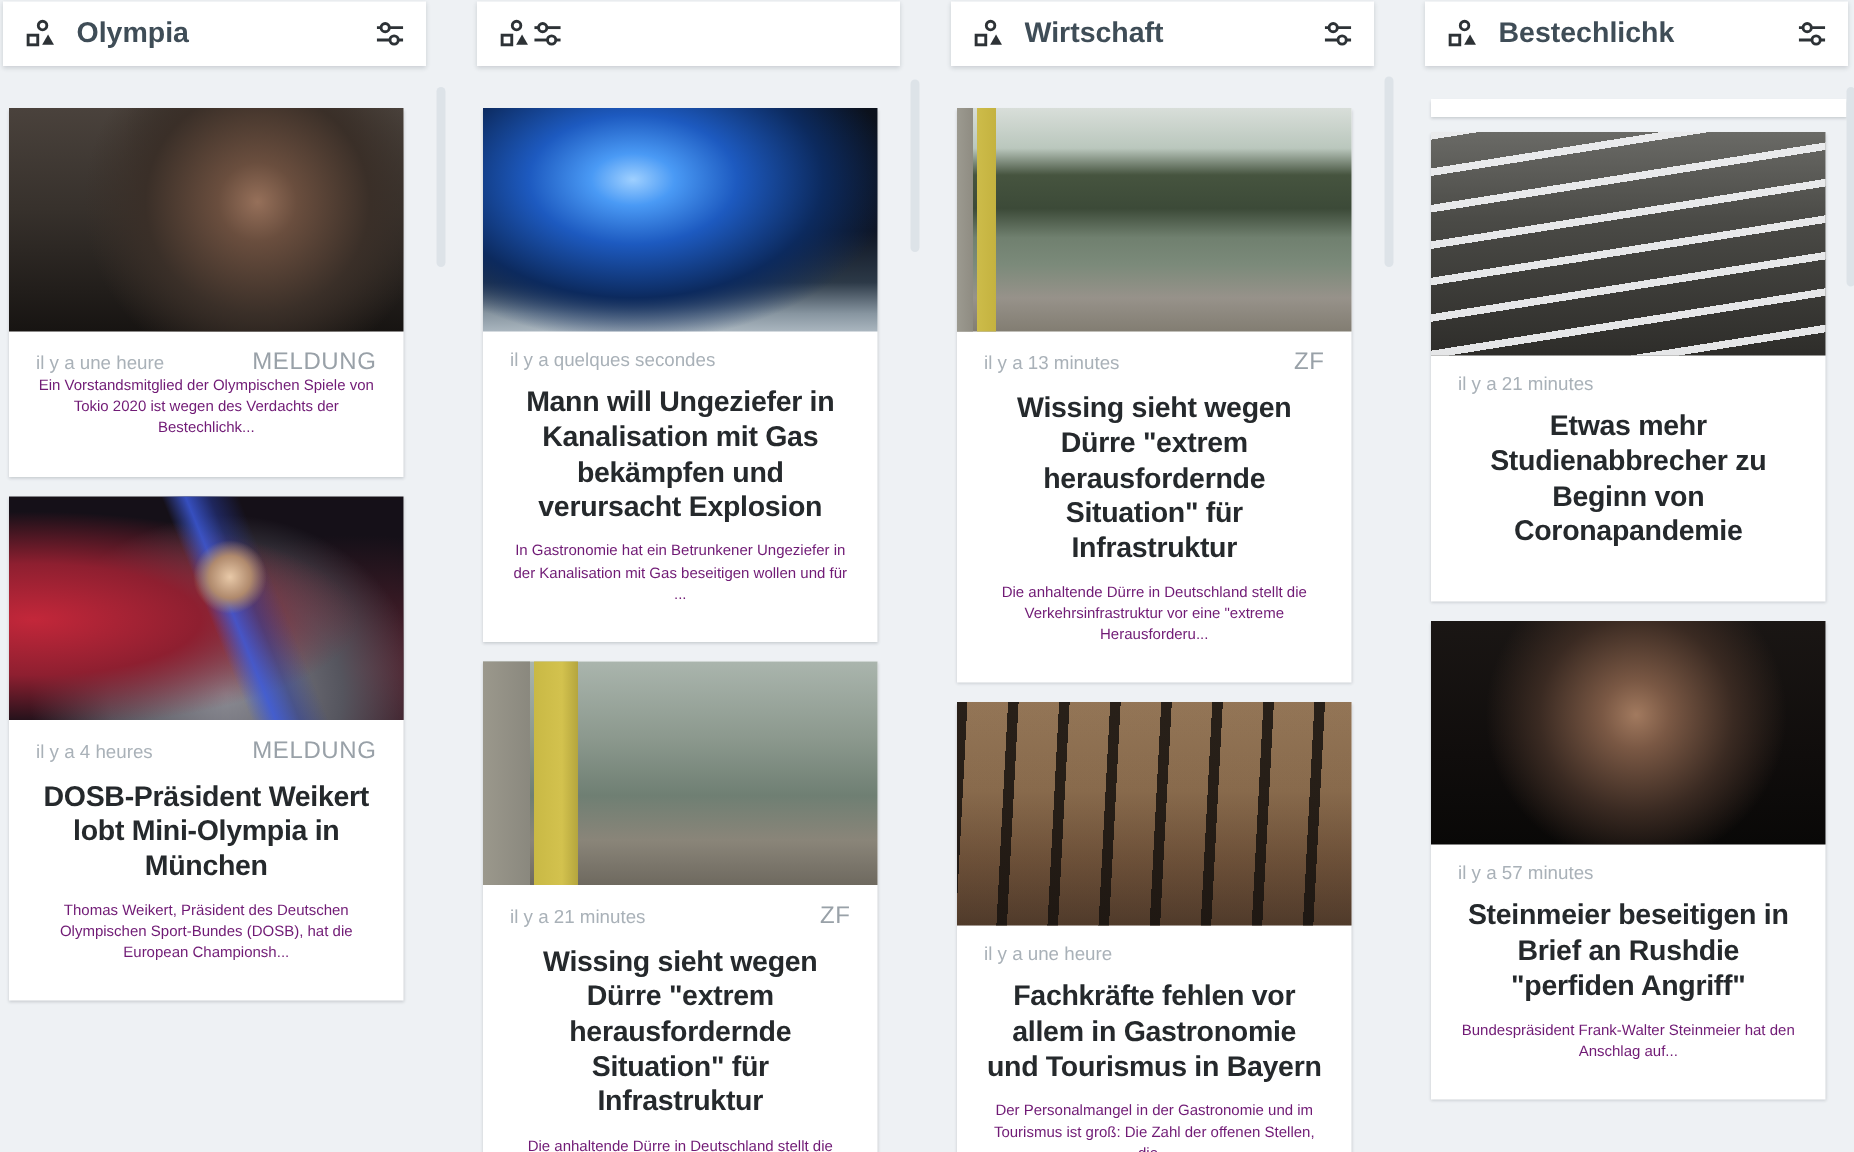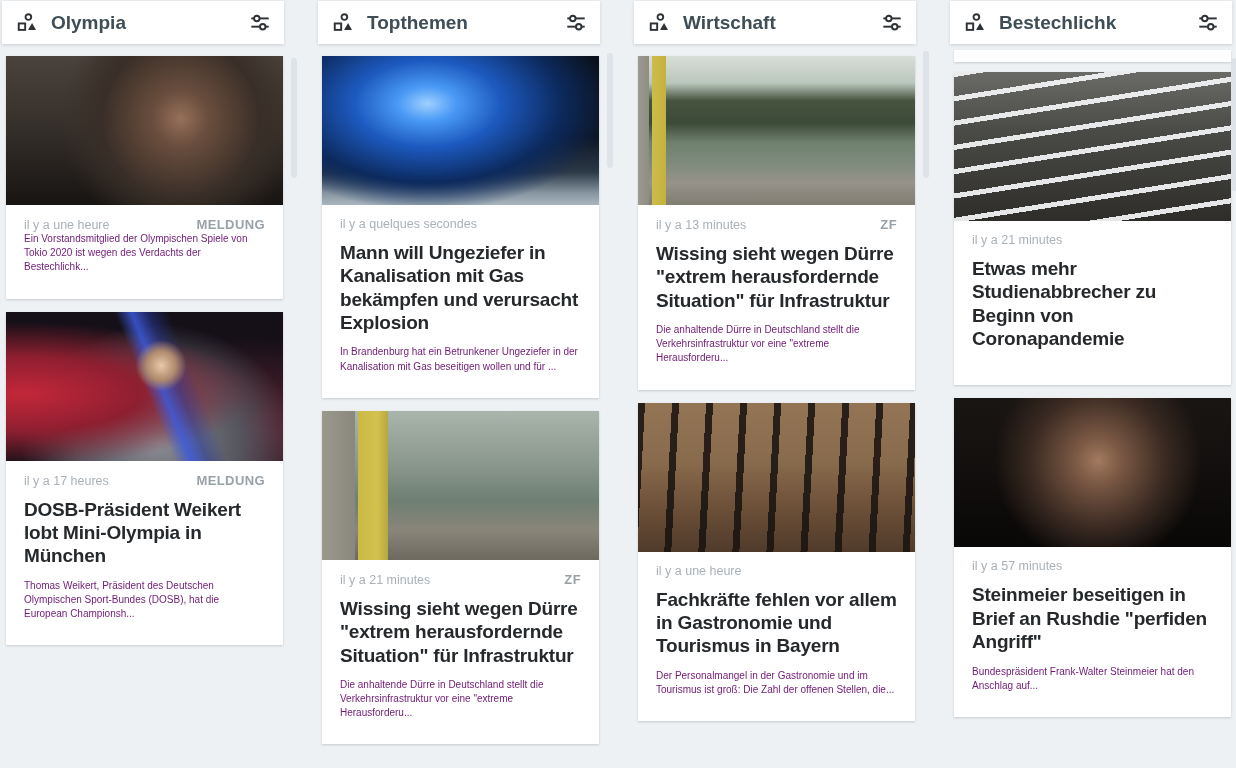--- a/index.html
+++ b/index.html
@@ -11,46 +11,47 @@
     -webkit-font-smoothing:antialiased;
   }
   .board { display:flex; gap:34px; padding:1px 0 0 2px; }
   .column { flex:0 0 282px; width:282px; position:relative; }
 
   .col-header {
     background:#fff; height:43px;
     display:flex; align-items:center;
     padding:0 13px 0 14px;
     box-shadow:0 1px 3px rgba(40,50,60,.18);
-    margin-bottom:12px;
+    margin-bottom:28px;
   }
   .col-title {
     flex:1; margin-left:13px;
     font-size:19px; font-weight:700; color:#3f4d57;
     white-space:nowrap; overflow:hidden;
   }
   .hdr-icon { width:22px; height:22px; display:block; flex:0 0 auto; }
   .icon-btn { background:none; border:none; padding:0; cursor:pointer; display:flex; }
 
   .card {
     background:#fff;
     box-shadow:0 1px 2px rgba(40,50,60,.2);
-    margin:0 1px 13px 4px;
+    margin:0 15px 13px 4px;
     cursor:pointer;
+    text-align:center;
   }
   .card-sliver {
     height:12px; background:#fff;
     box-shadow:0 1px 2px rgba(40,50,60,.2);
     margin:-6px 1px 10px 4px;
   }
   .card-img { height:149px; width:100%; }
   .card-body { padding:12px 18px 24px 18px; }
   .meta { display:flex; justify-content:space-between; align-items:baseline; }
   .timestamp { font-size:12.5px; color:#a9b1b8; }
-  .badge { font-size:13px; font-weight:700; color:#99a1a8; letter-spacing:.4px; }
+  .badge { font-size:16px; font-weight:400; color:#99a1a8; letter-spacing:.4px; }
   .headline {
     margin:10px 0 11px 0;
     font-size:19px; font-weight:700; line-height:1.23;
     color:#25292c; letter-spacing:-.2px;
   }
   .excerpt { font-size:10px; line-height:1.42; color:#701a75; }
 
   .scroll-thumb {
     position:absolute; width:6px; border-radius:3px;
     background:#dde3e8; right:-13px;
@@ -135,53 +136,52 @@
           <span class="timestamp">il y a une heure</span>
           <span class="badge">MELDUNG</span>
         </div>
         <div class="excerpt">Ein Vorstandsmitglied der Olympischen Spiele von Tokio 2020 ist wegen des Verdachts der Bestechlichk...</div>
       </div>
     </article>
     <article class="card">
       <div class="card-img img-c0-1" title="Mann mit Mikrofon auf Bühne mit rotem und blauem Licht"></div>
       <div class="card-body">
         <div class="meta">
-          <span class="timestamp">il y a 17 heures</span>
+          <span class="timestamp">il y a 4 heures</span>
           <span class="badge">MELDUNG</span>
         </div>
         <h2 class="headline">DOSB-Präsident Weikert lobt Mini-Olympia in München</h2>
         <div class="excerpt">Thomas Weikert, Präsident des Deutschen Olympischen Sport-Bundes (DOSB), hat die European Championsh...</div>
       </div>
     </article>
     <div class="scroll-thumb t1"></div>
   </section>
 
   <section class="column">
     <header class="col-header">
       <span class="hdr-icon">
         <svg class="hdr-icon" viewBox="0 0 24 24">
             <use href="#shapes-glyph"></use>
           </svg>
         </span>
-      <div class="col-title">Topthemen</div>
       <button class="icon-btn">
         <svg class="hdr-icon" viewBox="0 0 24 24">
             <use href="#sliders-glyph"></use>
           </svg>
         </button>
     </header>
     <article class="card">
       <div class="card-img img-c1-0" title="Leuchtendes Blaulicht eines Einsatzfahrzeugs"></div>
       <div class="card-body">
         <div class="meta">
           <span class="timestamp">il y a quelques secondes</span>
           <span class="badge"></span>
         </div>
         <h2 class="headline">Mann will Ungeziefer in Kanalisation mit Gas bekämpfen und verursacht Explosion</h2>
-        <div class="excerpt">In Brandenburg hat ein Betrunkener Ungeziefer in der Kanalisation mit Gas beseitigen wollen und für ...</div>
+        <div class="excerpt">In Gastronomie hat ein Betrunkener Ungeziefer in der Kanalisation mit Gas beseitigen wollen und für ...</div>
       </div>
     </article>
     <article class="card">
       <div class="card-img img-c1-1" title="Pegelmessstab mit gelber Skala an einem Fluss bei Niedrigwasser"></div>
       <div class="card-body">
         <div class="meta">
           <span class="timestamp">il y a 21 minutes</span>
           <span class="badge">ZF</span>
         </div>
         <h2 class="headline">Wissing sieht wegen Dürre "extrem herausfordernde Situation" für Infrastruktur</h2>

